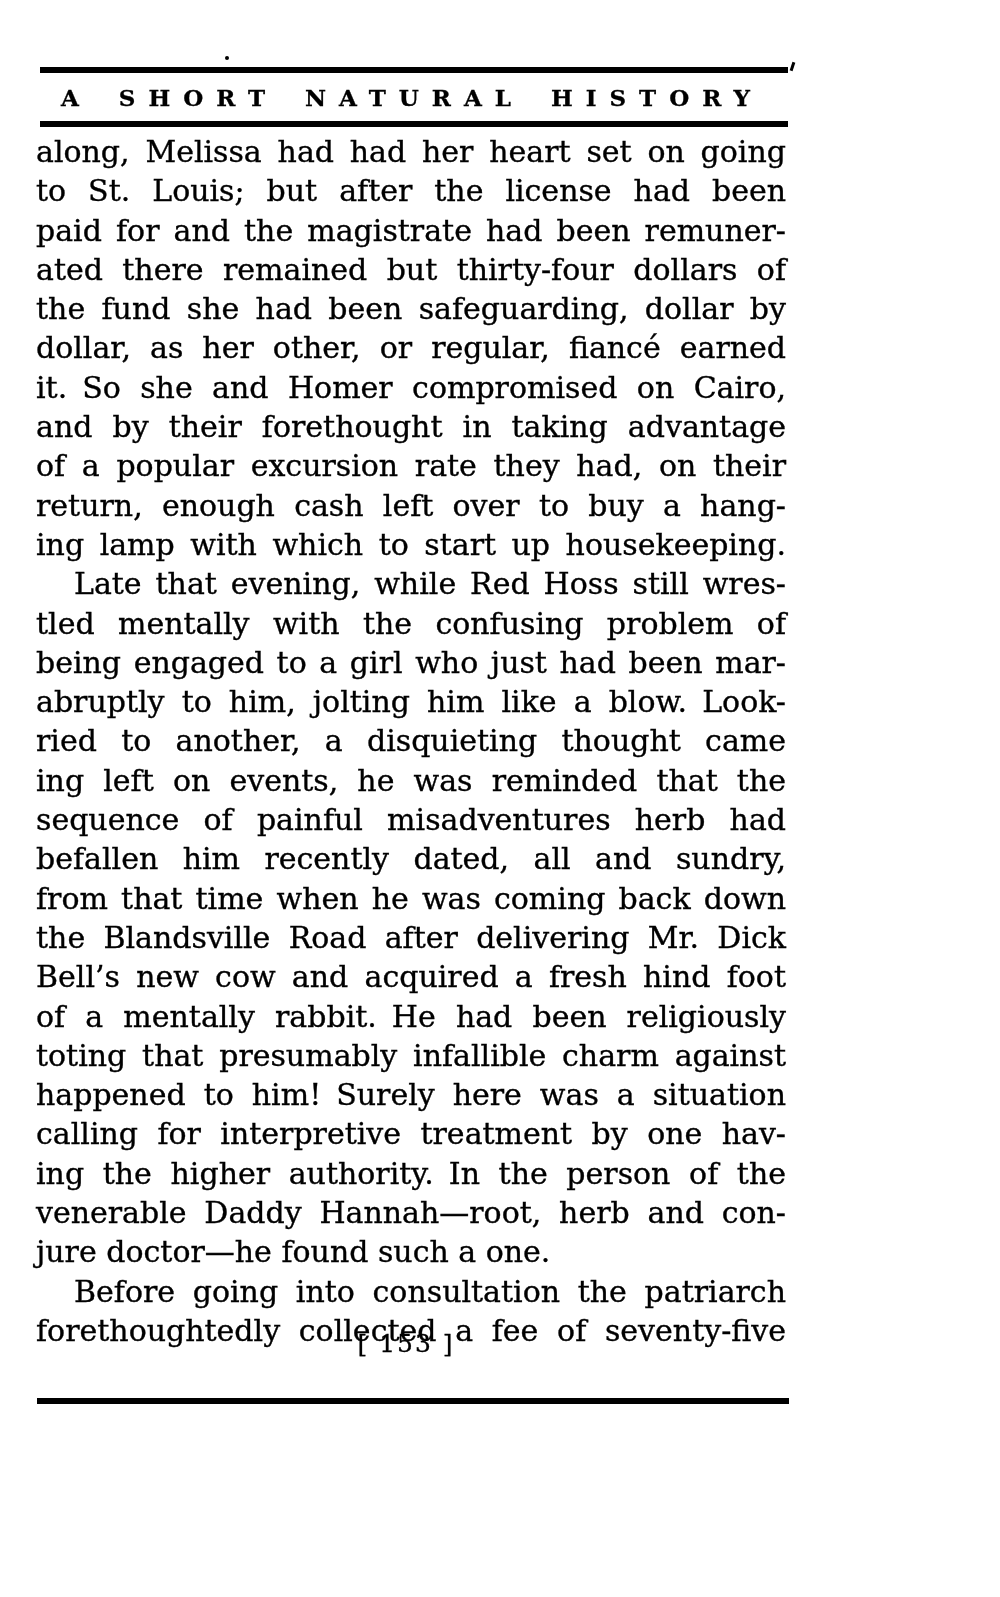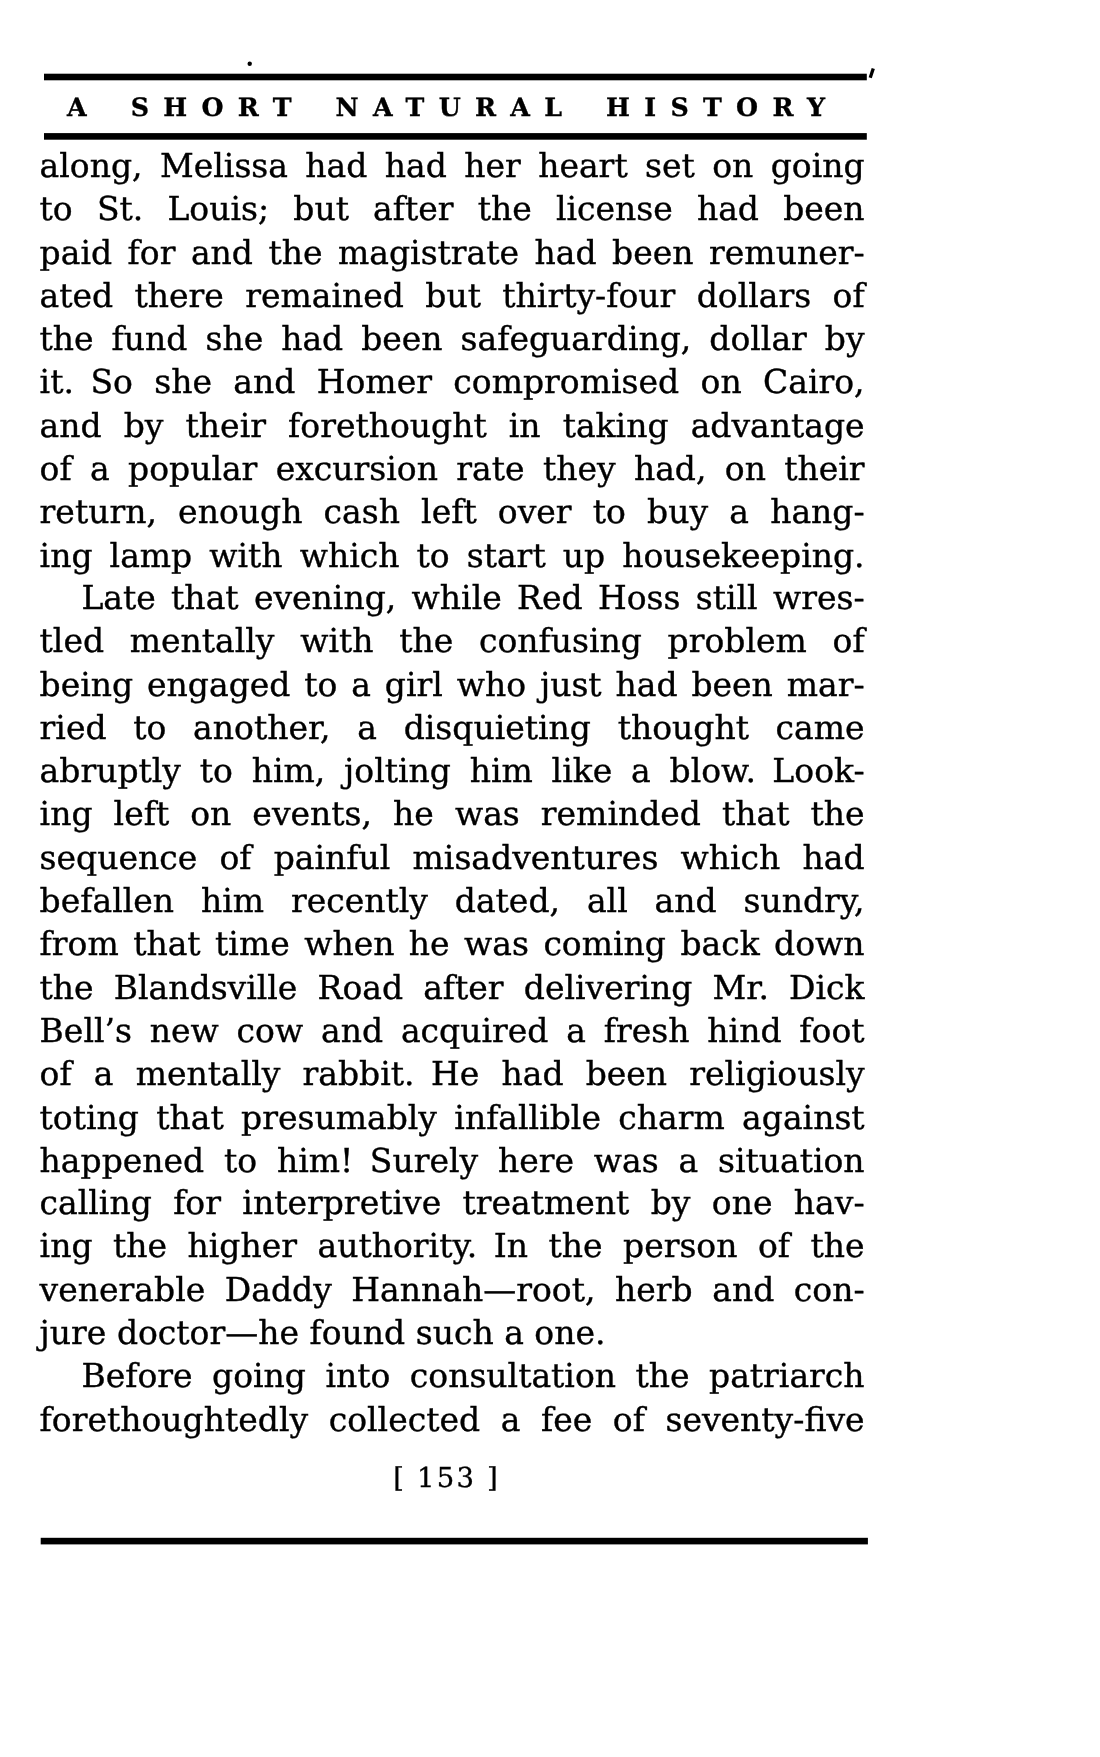--- a/index.html
+++ b/index.html
@@ -126,32 +126,33 @@
   <div class="running-head">A SHORT NATURAL HISTORY</div>
 
   <div class="rule rule-head-bottom"></div>
 
   <div class="body-text">
       <div class="line">along, Melissa had had her heart set on going</div>
       <div class="line">to St. Louis; but after the license had been</div>
       <div class="line">paid for and the magistrate had been remuner-</div>
       <div class="line">ated there remained but thirty-four dollars of</div>
       <div class="line">the fund she had been safeguarding, dollar by</div>
+      <div class="line">dollar, as her other, or regular, fiancé earned</div>
       <div class="line">it. So she and Homer compromised on Cairo,</div>
       <div class="line">and by their forethought in taking advantage</div>
       <div class="line">of a popular excursion rate they had, on their</div>
       <div class="line">return, enough cash left over to buy a hang-</div>
       <div class="line">ing lamp with which to start up housekeeping.</div>
       <div class="line indent">Late that evening, while Red Hoss still wres-</div>
       <div class="line">tled mentally with the confusing problem of</div>
       <div class="line">being engaged to a girl who just had been mar-</div>
+      <div class="line">abruptly to him, jolting him like a blow. Look-</div>
       <div class="line">ried to another, a disquieting thought came</div>
-      <div class="line">abruptly to him, jolting him like a blow. Look-</div>
       <div class="line">ing left on events, he was reminded that the</div>
-      <div class="line">sequence of painful misadventures which had</div>
+      <div class="line">sequence of painful misadventures herb had</div>
       <div class="line">befallen him recently dated, all and sundry,</div>
       <div class="line">from that time when he was coming back down</div>
       <div class="line">the Blandsville Road after delivering Mr. Dick</div>
       <div class="line">Bell’s new cow and acquired a fresh hind foot</div>
       <div class="line">of a mentally rabbit. He had been religiously</div>
       <div class="line">toting that presumably infallible charm against</div>
       <div class="line">happened to him! Surely here was a situation</div>
       <div class="line">calling for interpretive treatment by one hav-</div>
       <div class="line">ing the higher authority. In the person of the</div>
       <div class="line">venerable Daddy Hannah—root, herb and con-</div>

